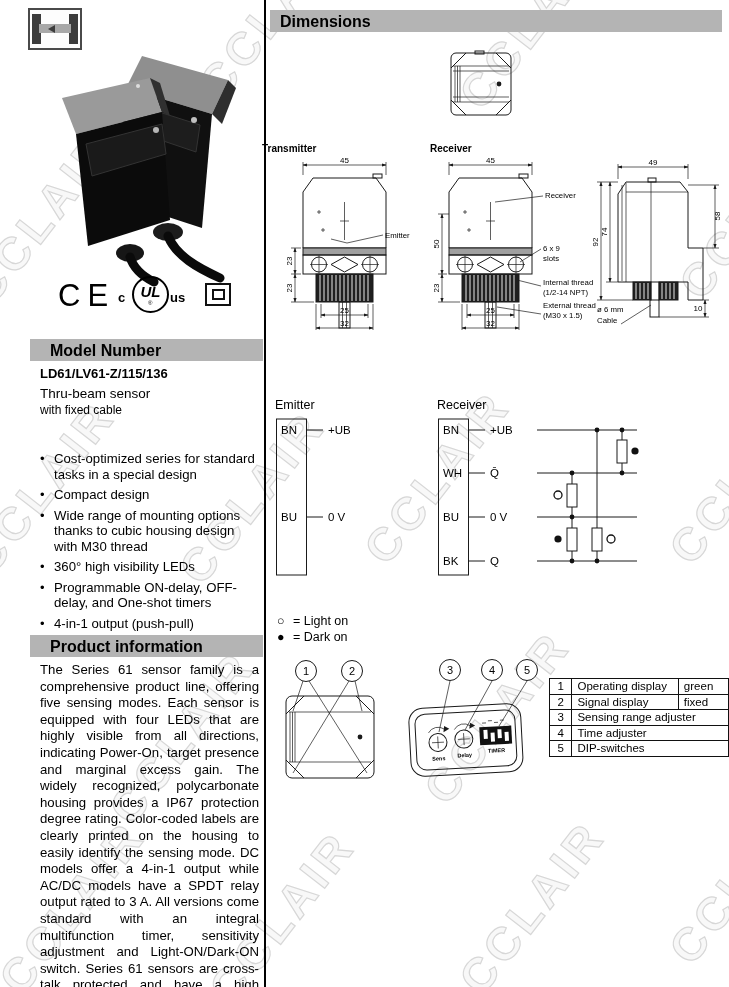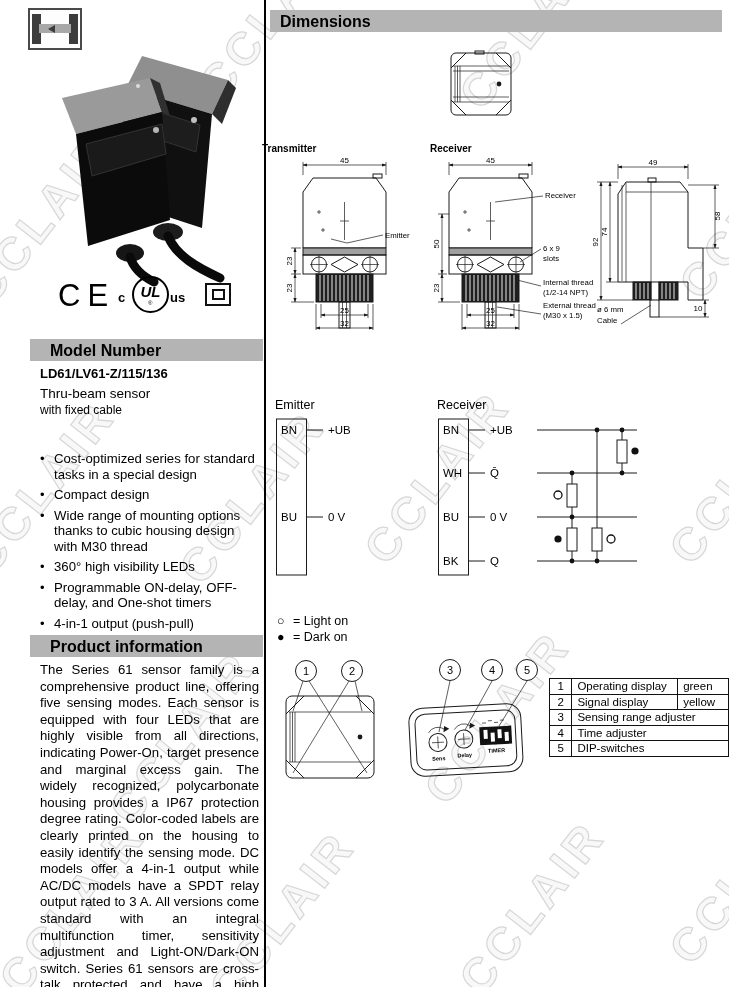--- a/index.html
+++ b/index.html
@@ -404,21 +404,21 @@
   <table id="indtable">
     <tbody>
         <tr>
       <td class="c1">1</td>
       <td class="c2">Operating display</td>
       <td class="c3">green</td>
     </tr>
     <tr>
       <td class="c1">2</td>
       <td class="c2">Signal display</td>
-      <td class="c3">yellow</td>
+      <td class="c3">fixed</td>
     </tr>
     <tr>
       <td class="c1">3</td>
       <td class="c2" colspan="2">Sensing range adjuster</td>
     </tr>
     <tr>
       <td class="c1">4</td>
       <td class="c2" colspan="2">Time adjuster</td>
     </tr>
     <tr>

